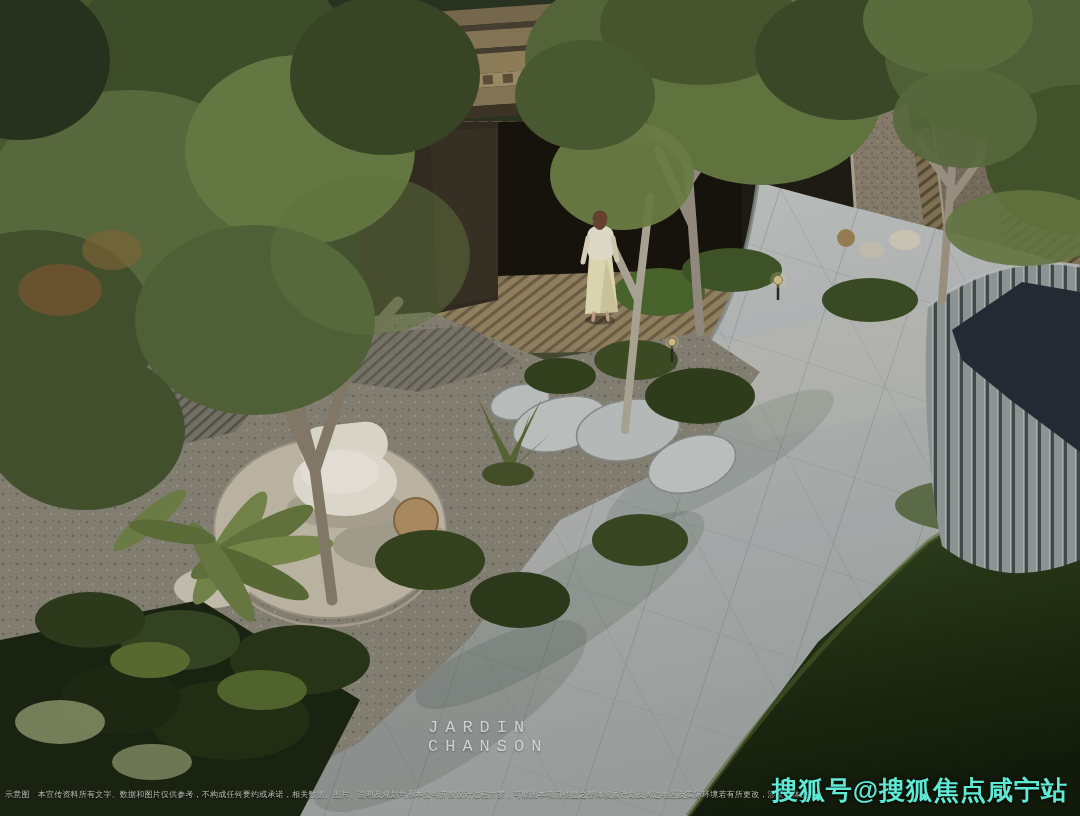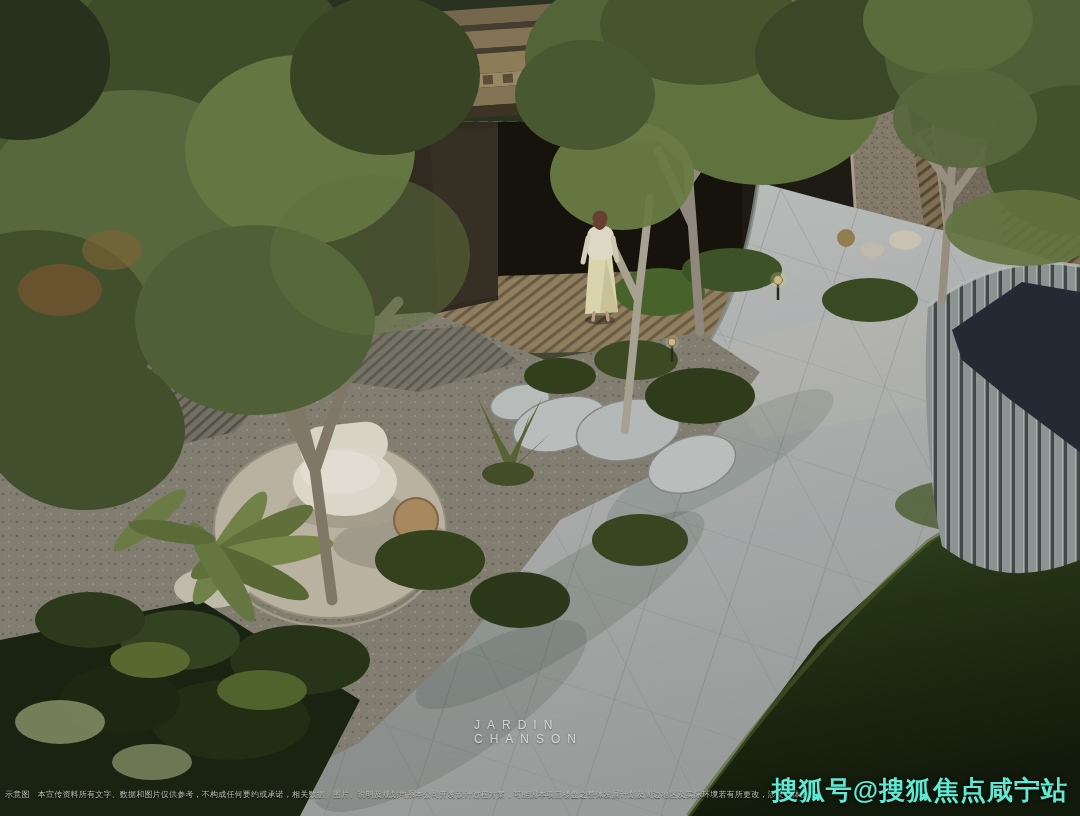--- a/index.html
+++ b/index.html
@@ -3,23 +3,23 @@
 <meta charset="utf-8">
 <style>
   html,body{margin:0;padding:0;background:#222;}
   #stage{
     position:relative;width:1080px;height:816px;overflow:hidden;
     font-family:"Liberation Sans",sans-serif;background:#55604a;
   }
   #scene{position:absolute;left:0;top:0;width:1080px;height:816px;display:block;}
   .overlay-text{position:absolute;pointer-events:none;}
   #jardin-label{
-    left:474px;top:718px;width:200px;
-    font-size:12px;letter-spacing:7px;color:rgba(222,226,223,0.85);
-    font-family:Liberation Sans, sans-serif;text-shadow:0 1px 2px rgba(0,0,0,0.35);
+    left:428px;top:718px;width:200px;
+    font-size:17px;letter-spacing:7px;color:rgba(222,226,223,0.85);
+    font-family:Liberation Mono, monospace;text-shadow:0 1px 2px rgba(0,0,0,0.35);
   }
   #disclaimer{
     left:5px;top:789px;width:812px;height:14px;
     font-size:8px;line-height:12px;color:#bdbcb8;white-space:nowrap;overflow:hidden;
     letter-spacing:0.2px;text-shadow:0 1px 1px rgba(0,0,0,0.6);
   }
   #watermark{
     right:12px;bottom:8px;
     font-size:26px;font-weight:bold;color:#5eead4;letter-spacing:1px;
     text-shadow:0 0 5px rgba(0,0,0,0.65),0 1px 2px rgba(0,0,0,0.5);

